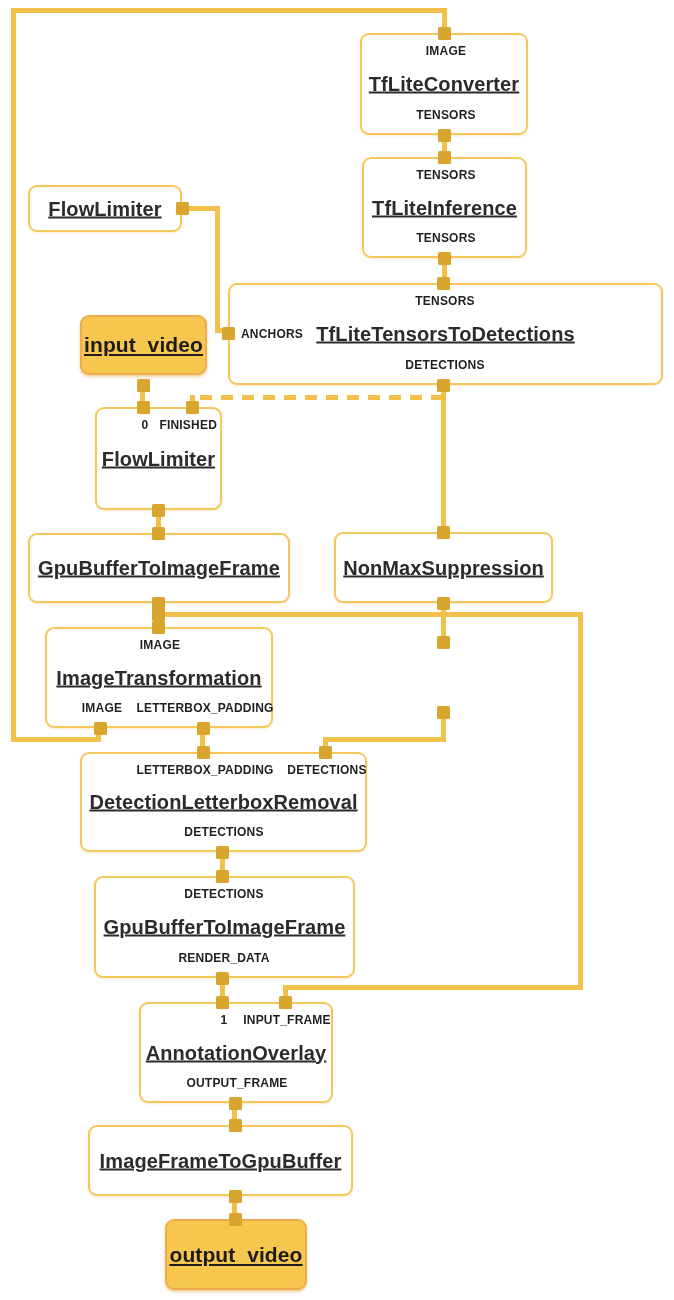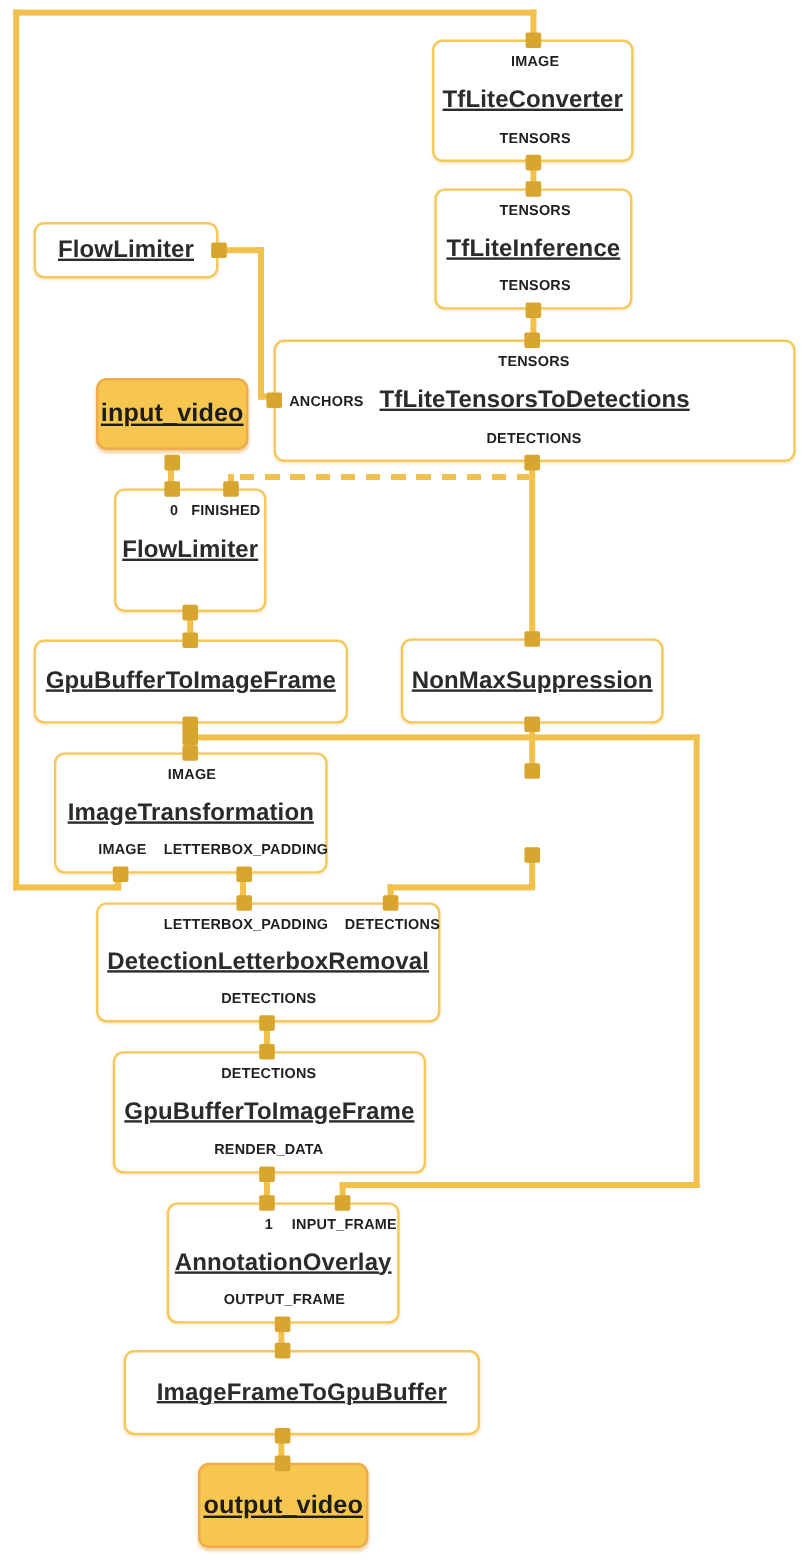--- a/index.html
+++ b/index.html
@@ -192,21 +192,21 @@
     <span class="plabel ctr bottom" style="left:128px">RENDER_DATA</span>
   </div>
 
   <div class="node" style="left:139px;top:1002px;width:194px;height:101px">
     <span class="plabel ctr top" style="left:83px">1</span>
     <span class="plabel ctr top" style="left:146px">INPUT_FRAME</span>
     <span class="title">AnnotationOverlay</span>
     <span class="plabel ctr bottom" style="left:96px">OUTPUT_FRAME</span>
   </div>
 
-  <div class="node" style="left:103px;top:1125px;width:297px;height:71px">
+  <div class="node" style="left:88px;top:1125px;width:265px;height:71px">
     <span class="title">ImageFrameToGpuBuffer</span>
   </div>
 
   <div class="node terminal" style="left:165px;top:1219px;width:142px;height:71px">
     <span class="title">output_video</span>
   </div>
 
 </div>
 
 </body></html>

